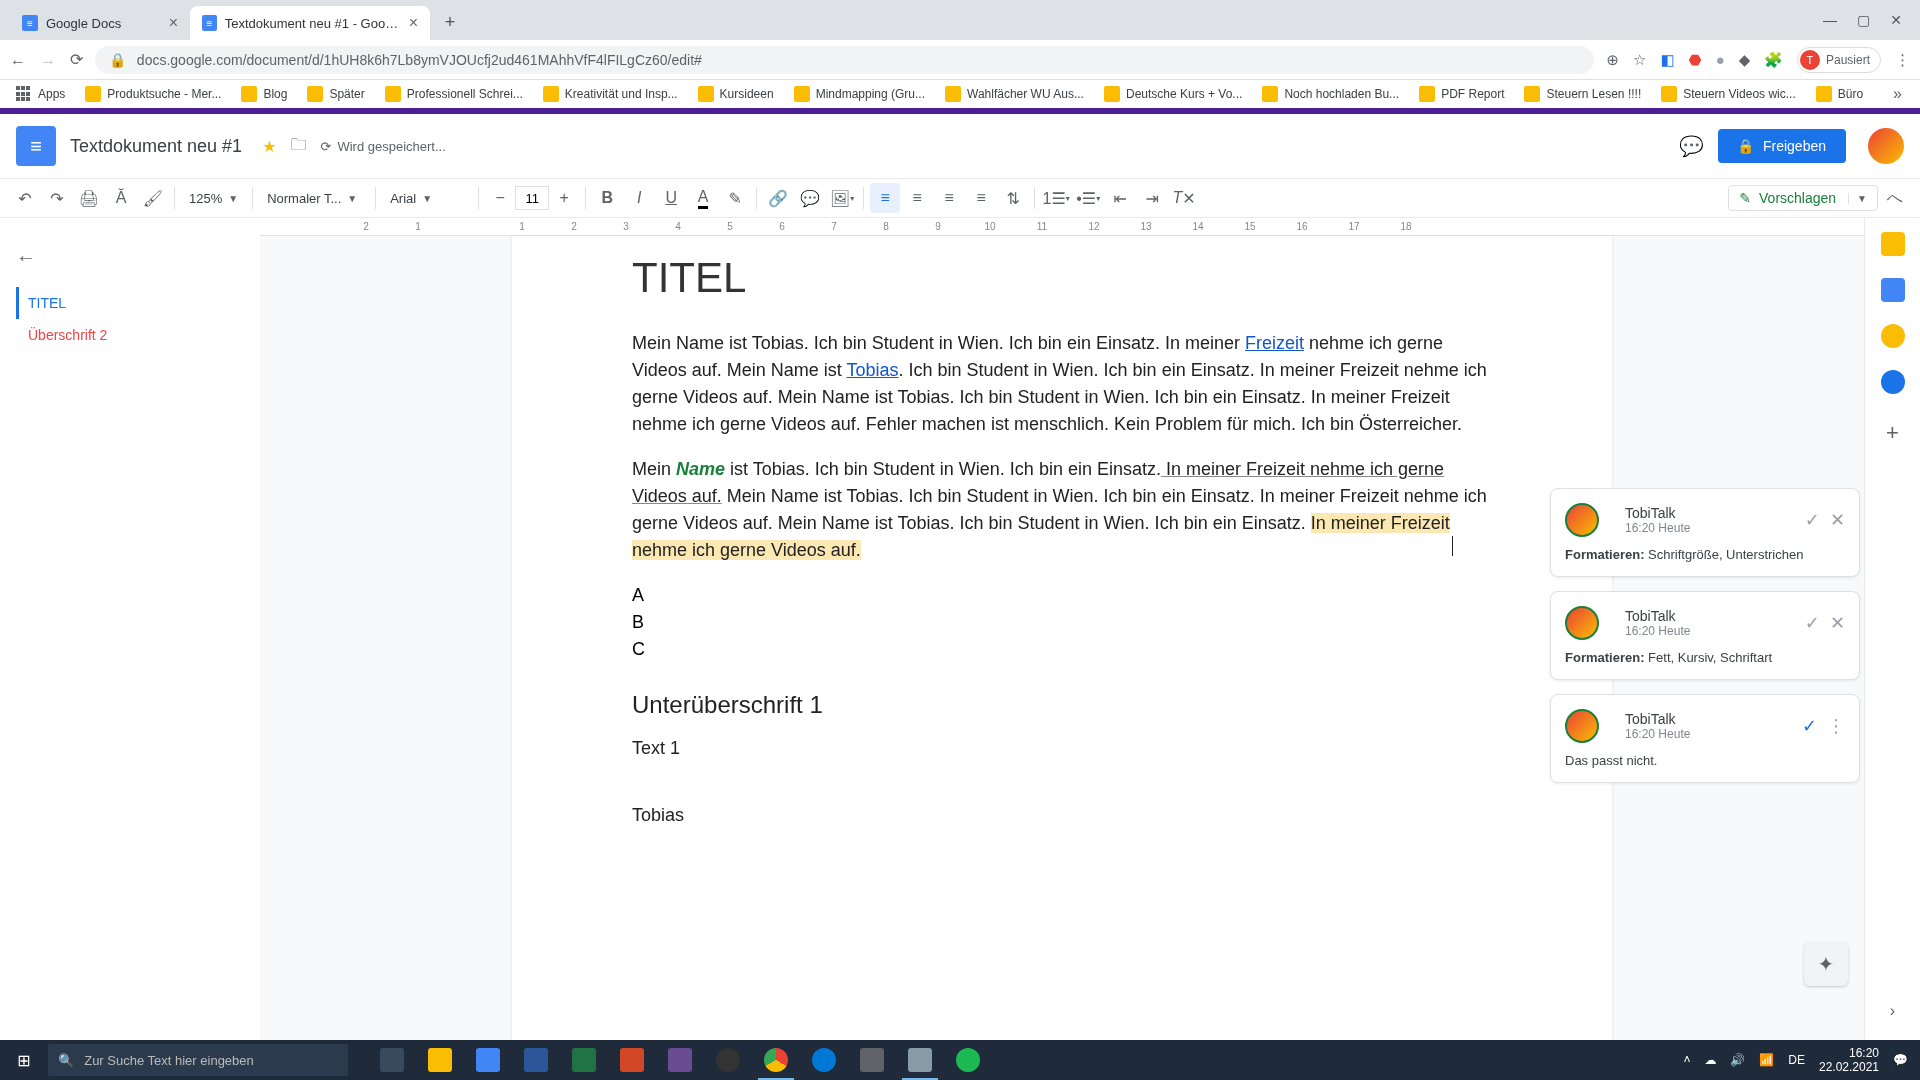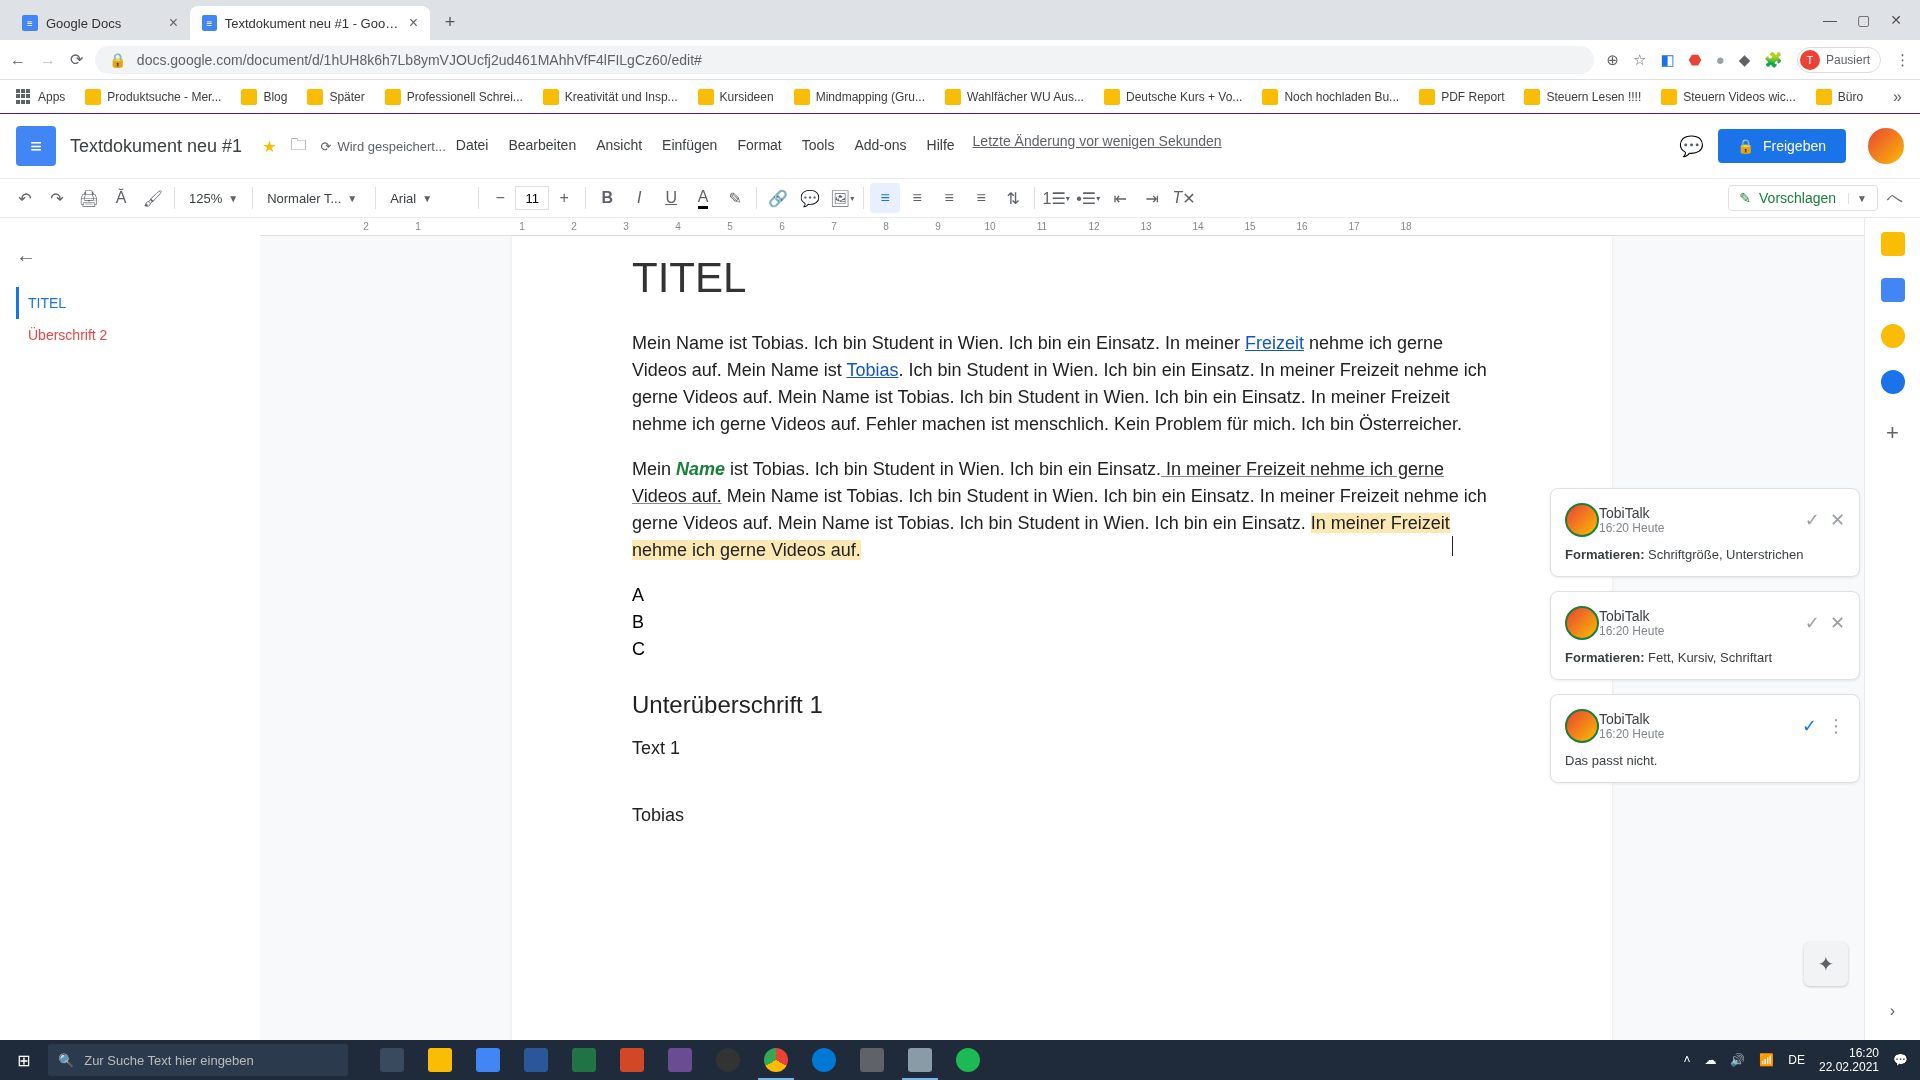--- a/index.html
+++ b/index.html
@@ -18,21 +18,21 @@
 
 .addr-bar { display: flex; align-items: center; height: 40px; background: #fff; padding: 0 10px; gap: 12px; border-bottom: 1px solid #e0e0e0; }
 .addr-icons { display: flex; gap: 14px; align-items: center; color: #5f6368; font-size: 16px; }
 .addr-icons span { cursor: pointer; }
 .url-field { flex: 1; display: flex; align-items: center; background: #f1f3f4; border-radius: 20px; padding: 6px 14px; font-size: 14px; color: #5f6368; gap: 10px; }
 .addr-right { display: flex; gap: 14px; align-items: center; color: #5f6368; font-size: 15px; }
 .addr-right span { cursor: pointer; }
 .profile-pill { display: flex; align-items: center; gap: 6px; border: 1px solid #dadce0; border-radius: 16px; padding: 2px 10px 2px 2px; font-size: 12px; }
 .profile-pill .pdot { width: 20px; height: 20px; background: #ea4335; color: #fff; border-radius: 50%; display: flex; align-items: center; justify-content: center; font-size: 11px; }
 
-.bookmarks { display: flex; align-items: center; height: 34px; background: #fff; padding: 0 10px; gap: 8px; border-bottom: 1px solid #4c1d95; }
+.bookmarks { display: flex; align-items: center; height: 34px; background: #fff; padding: 0 10px; gap: 8px; border-bottom: 6px solid #4c1d95; }
 .bookmarks .bm { display: flex; align-items: center; gap: 6px; font-size: 12px; color: #3c4043; padding: 4px 6px; cursor: pointer; white-space: nowrap; }
 .bookmarks .bm .bm-ic { width: 16px; height: 16px; background: #fbbc04; border-radius: 2px; }
 .bookmarks .apps-ic { width: 16px; height: 16px; display: flex; flex-wrap: wrap; gap: 1px; }
 .bookmarks .apps-ic i { width: 4px; height: 4px; background: #5f6368; }
 .bookmarks .more { margin-left: auto; color: #5f6368; font-size: 16px; padding: 0 8px; cursor: pointer; }
 
 
 .docs-header { display: flex; align-items: center; height: 64px; padding: 0 16px; gap: 8px; }
 .docs-logo { width: 40px; height: 40px; background: #4285f4; border-radius: 4px; display: flex; align-items: center; justify-content: center; color: #fff; font-size: 20px; }
 .doc-meta { display: flex; flex-direction: row; gap: 2px; }
@@ -82,21 +82,21 @@
 .page .sugg-underline { text-decoration: underline; text-decoration-color: #888; }
 .page .sugg-highlight { background: #fce8b2; }
 .page .list-lines { font-size: 18px; line-height: 1.5; margin-bottom: 28px; }
 .page .h1 { font-size: 20px; color: #3c4043; margin-bottom: 22px; }
 .page .h2 { font-size: 24px; color: #222; margin-bottom: 16px; }
 .page .cursor-mark { display: inline-block; width: 1px; height: 20px; background: #222; vertical-align: middle; }
 
 
 .comments-col { position: absolute; right: 60px; top: 270px; width: 310px; display: flex; flex-direction: column; gap: 14px; }
 .comment-card { background: #fff; border: 1px solid #e0e0e0; border-radius: 8px; padding: 14px; box-shadow: 0 1px 3px rgba(0,0,0,0.08); }
-.comment-head { display: flex; align-items: center; gap: 0; }
+.comment-head { display: flex; align-items: center; gap: 26px; }
 .comment-head .cavatar { width: 34px; height: 34px; border-radius: 50%; background: linear-gradient(135deg,#ea4335,#fbbc04); border: 2px solid #188038; }
 .comment-head .cname { font-size: 14px; font-weight: 500; color: #3c4043; }
 .comment-head .ctime { font-size: 12px; color: #80868b; }
 .comment-head .cactions { margin-left: auto; display: flex; gap: 10px; }
 .comment-head .cactions span { color: #9aa0a6; font-size: 18px; cursor: pointer; }
 .comment-head .cactions .accept { color: #1a73e8; }
 .comment-body { font-size: 13px; color: #3c4043; margin-top: 10px; }
 .comment-body b { font-weight: bold; }
 
 
@@ -248,31 +248,20 @@
   <div class="docs-logo">≡</div>
   <div class="doc-meta">
     <div class="title-row">
       <span class="doc-title">Textdokument neu #1</span>
       <span class="ticon star">★</span>
       <span class="ticon">🗀</span>
       <span class="saving">
           <span>⟳</span>
           <span>Wird gespeichert...</span>
         </span>
-    </div>
-    <div class="menu-row">
-      <span class="mi">Datei</span>
-      <span class="mi">Bearbeiten</span>
-      <span class="mi">Ansicht</span>
-      <span class="mi">Einfügen</span>
-      <span class="mi">Format</span>
-      <span class="mi">Tools</span>
-      <span class="mi">Add-ons</span>
-      <span class="mi">Hilfe</span>
-      <span class="last-change">Letzte Änderung vor wenigen Sekunden</span>
     </div>
   </div>
   <div class="spacer"></div>
   <div class="comments-ic">💬</div>
   <div class="share-btn">
     <span>🔒</span>
     <span>Freigeben</span>
   </div>
   <div class="avatar-big"></div>
 </div>

